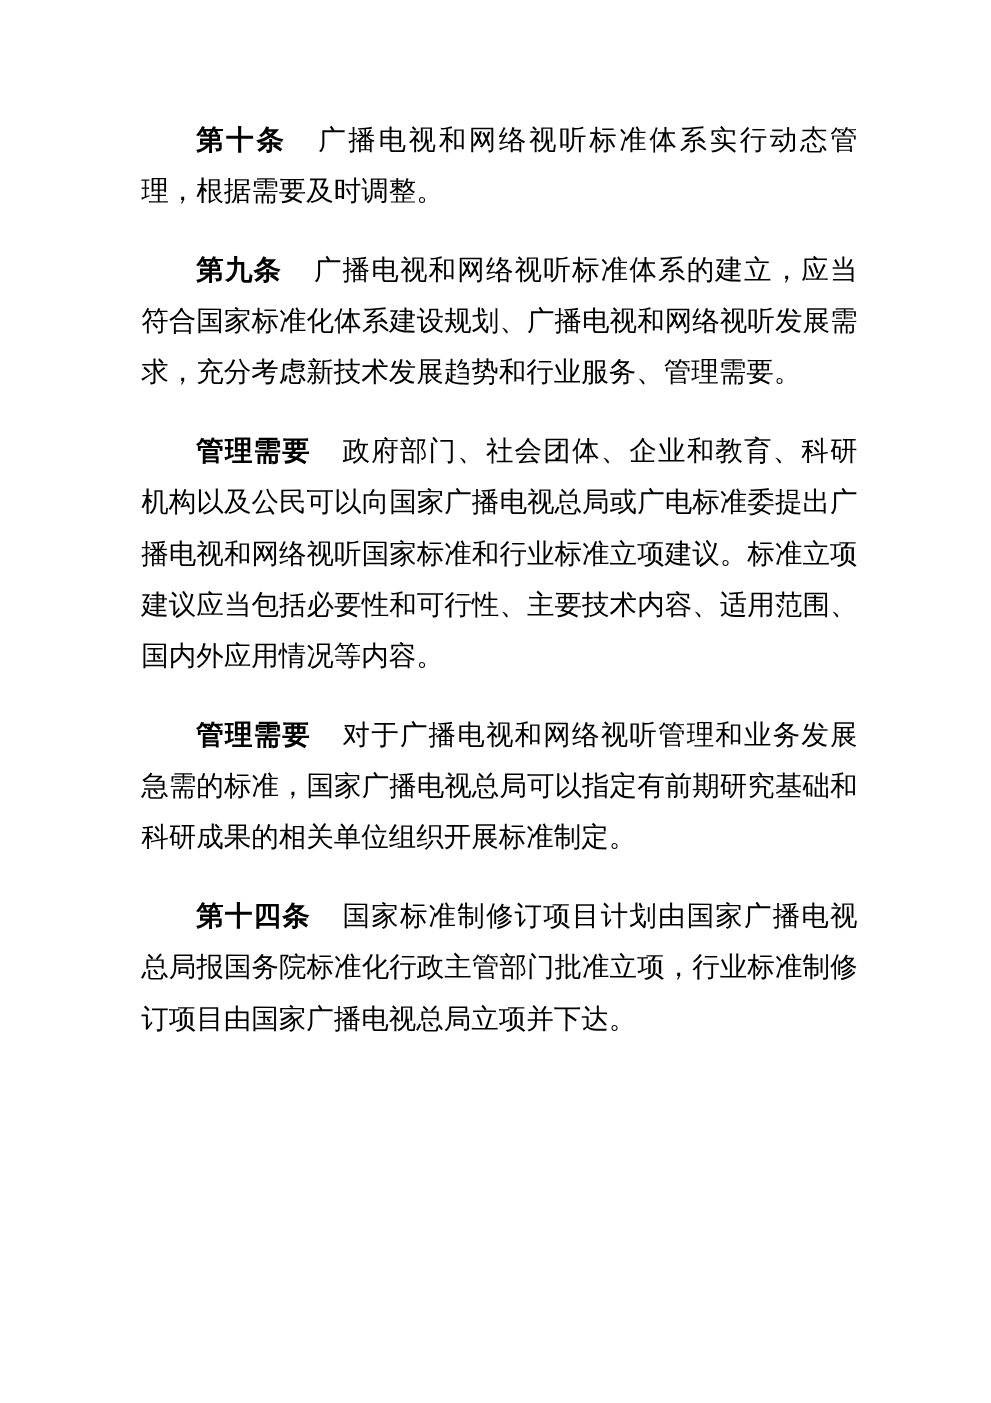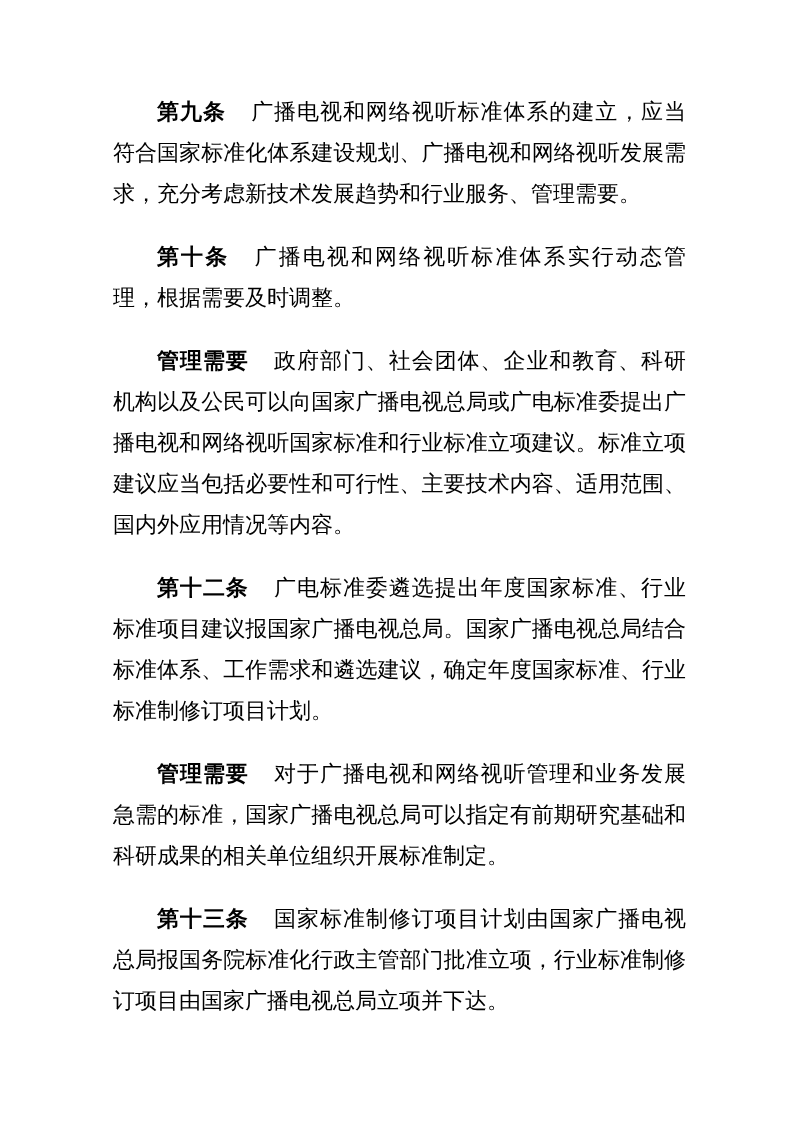--- a/index.html
+++ b/index.html
@@ -33,25 +33,24 @@
   }
   .article-text {
     font-weight: normal;
   }
 </style>
 </head>
 <body>
 
 <div class="page">
 
+  <p class="para"><span class="article-num">第十条</span><span class="article-text">广播电视和网络视听标准体系实行动态管理，根据需要及时调整。</span></p>
+
   <p class="para"><span class="article-num">第九条</span><span class="article-text">广播电视和网络视听标准体系的建立，应当符合国家标准化体系建设规划、广播电视和网络视听发展需求，充分考虑新技术发展趋势和行业服务、管理需要。</span></p>
-
-  <p class="para"><span class="article-num">第十条</span><span class="article-text">广播电视和网络视听标准体系实行动态管理，根据需要及时调整。</span></p>
 
   <p class="para"><span class="article-num">管理需要</span><span class="article-text">政府部门、社会团体、企业和教育、科研机构以及公民可以向国家广播电视总局或广电标准委提出广播电视和网络视听国家标准和行业标准立项建议。标准立项建议应当包括必要性和可行性、主要技术内容、适用范围、国内外应用情况等内容。</span></p>
 
-  <p class="para"><span class="article-num">第十二条</span><span class="article-text">广电标准委遴选提出年度国家标准、行业标准项目建议报国家广播电视总局。国家广播电视总局结合标准体系、工作需求和遴选建议，确定年度国家标准、行业标准制修订项目计划。</span></p>
 
   <p class="para"><span class="article-num">管理需要</span><span class="article-text">对于广播电视和网络视听管理和业务发展急需的标准，国家广播电视总局可以指定有前期研究基础和科研成果的相关单位组织开展标准制定。</span></p>
 
-  <p class="para"><span class="article-num">第十三条</span><span class="article-text">国家标准制修订项目计划由国家广播电视总局报国务院标准化行政主管部门批准立项，行业标准制修订项目由国家广播电视总局立项并下达。</span></p>
+  <p class="para"><span class="article-num">第十四条</span><span class="article-text">国家标准制修订项目计划由国家广播电视总局报国务院标准化行政主管部门批准立项，行业标准制修订项目由国家广播电视总局立项并下达。</span></p>
 
 </div>
 
 </body></html>

